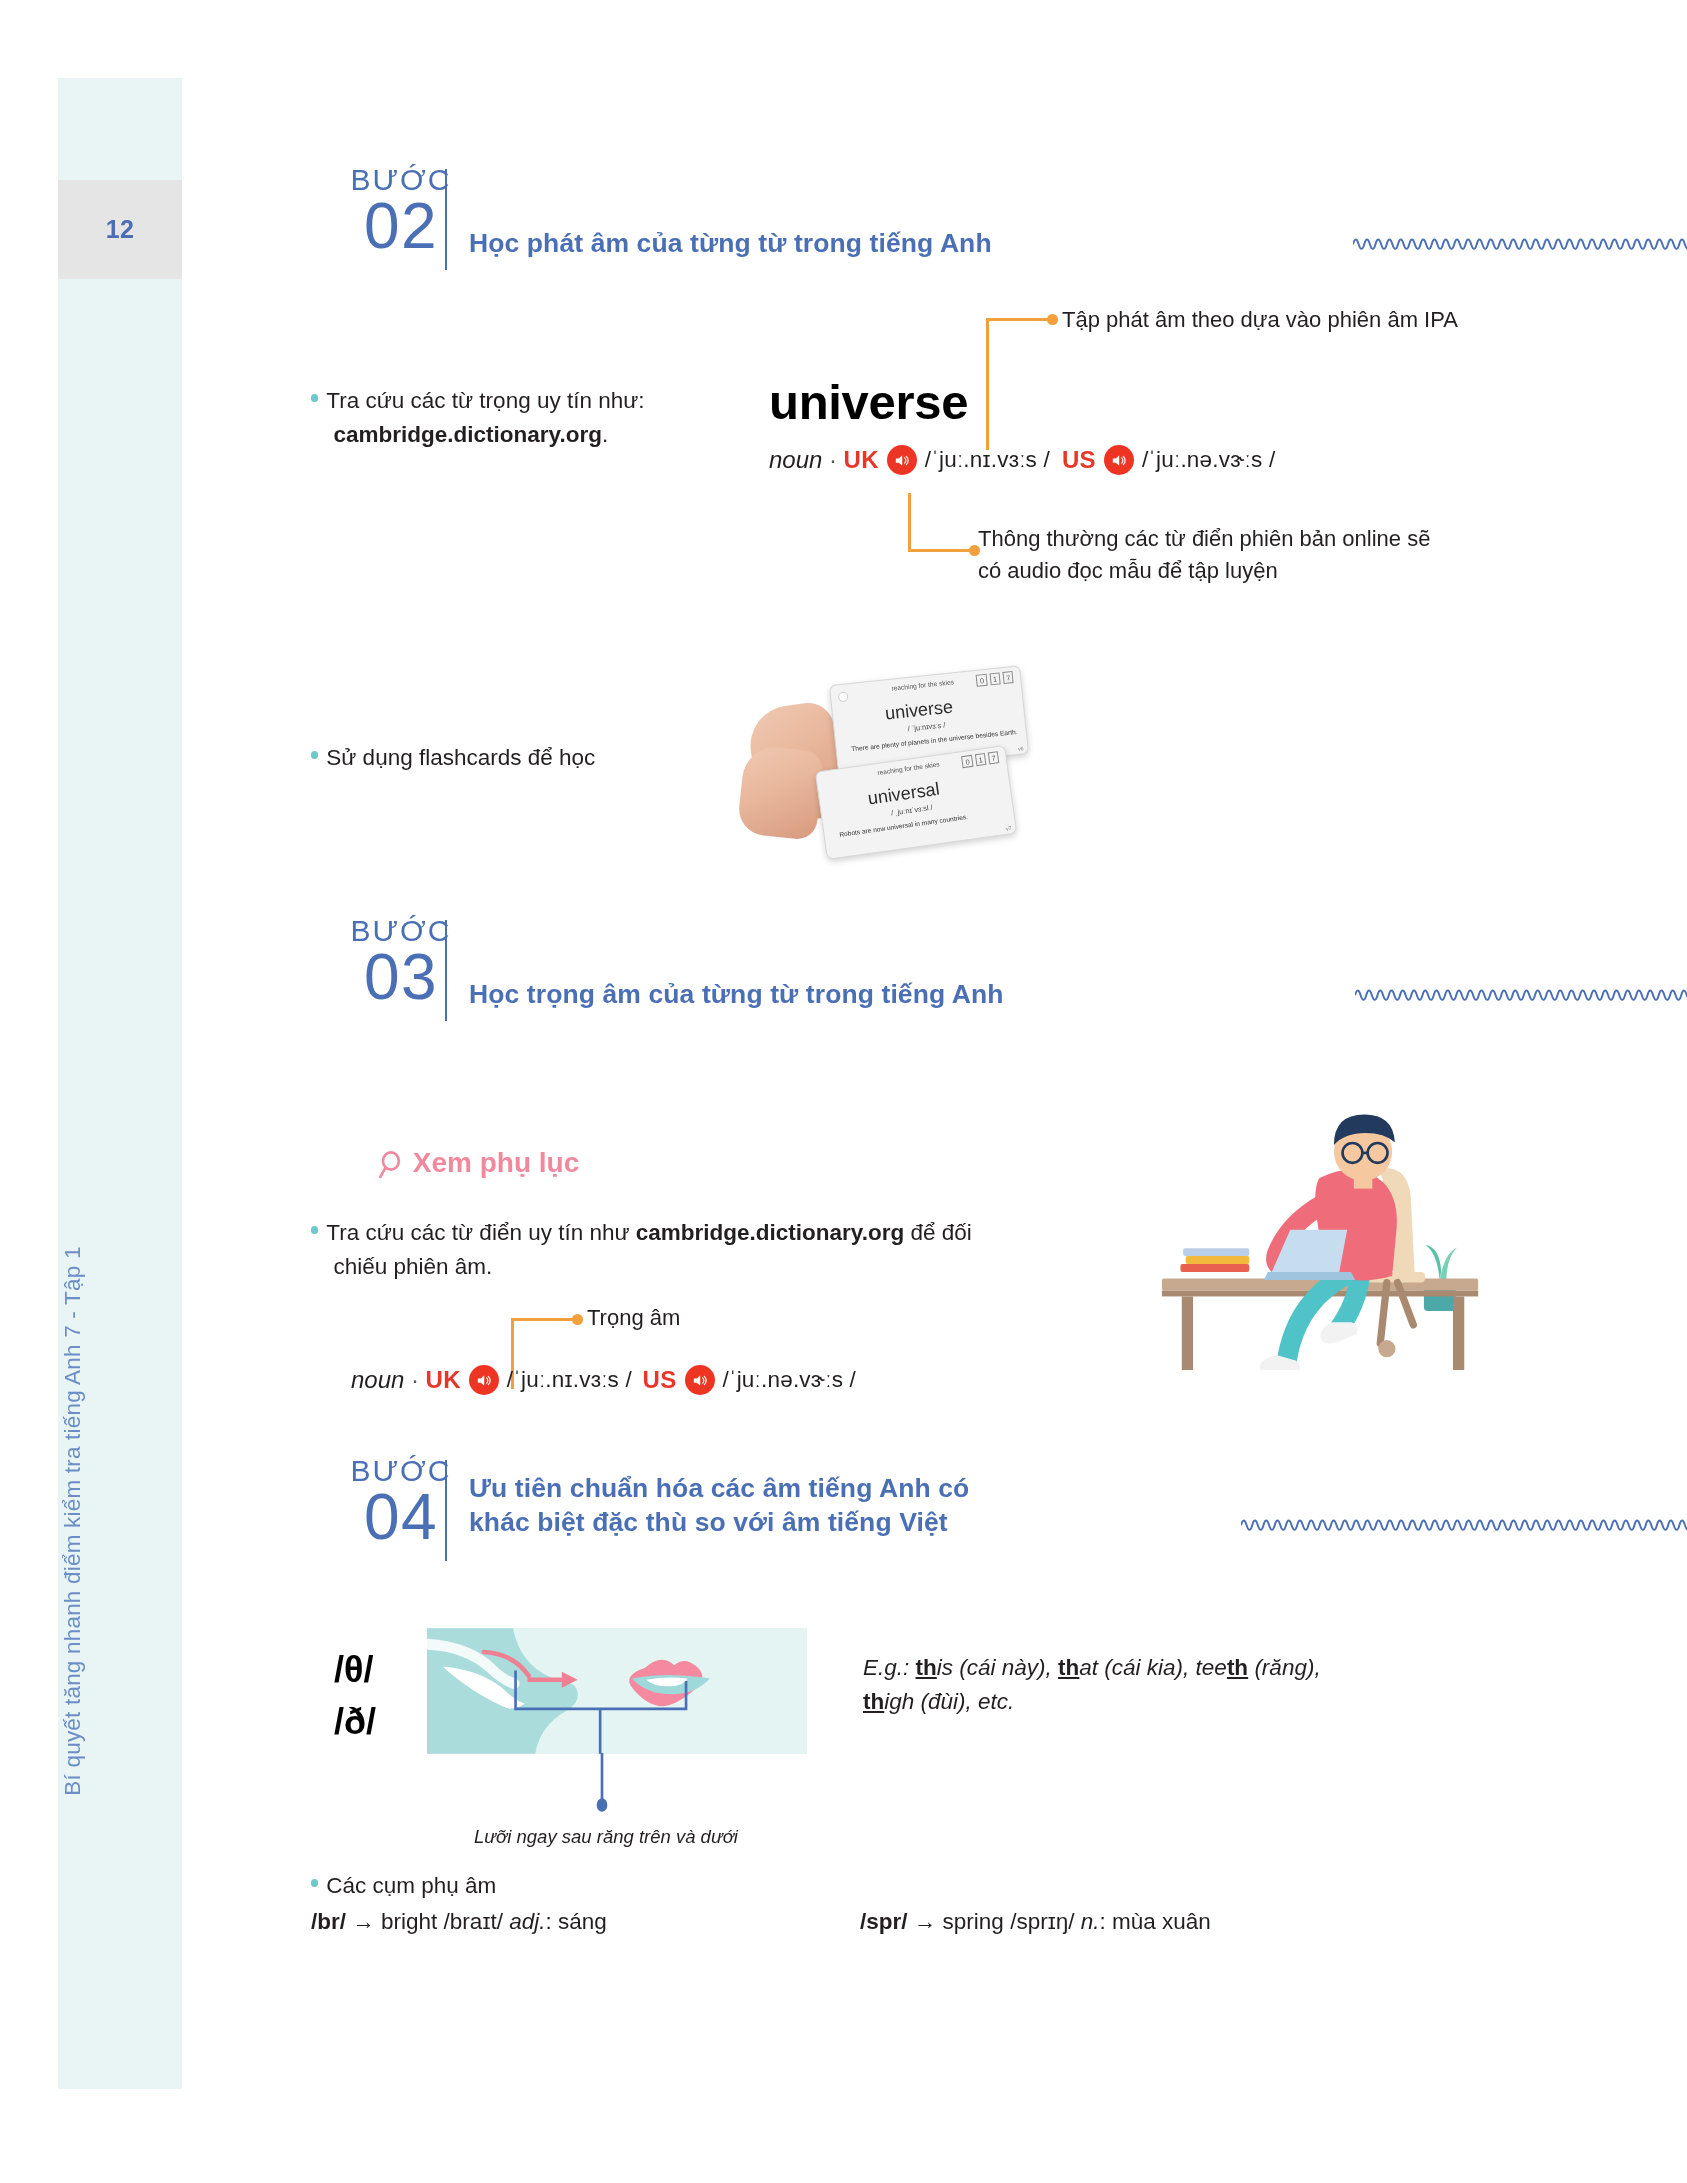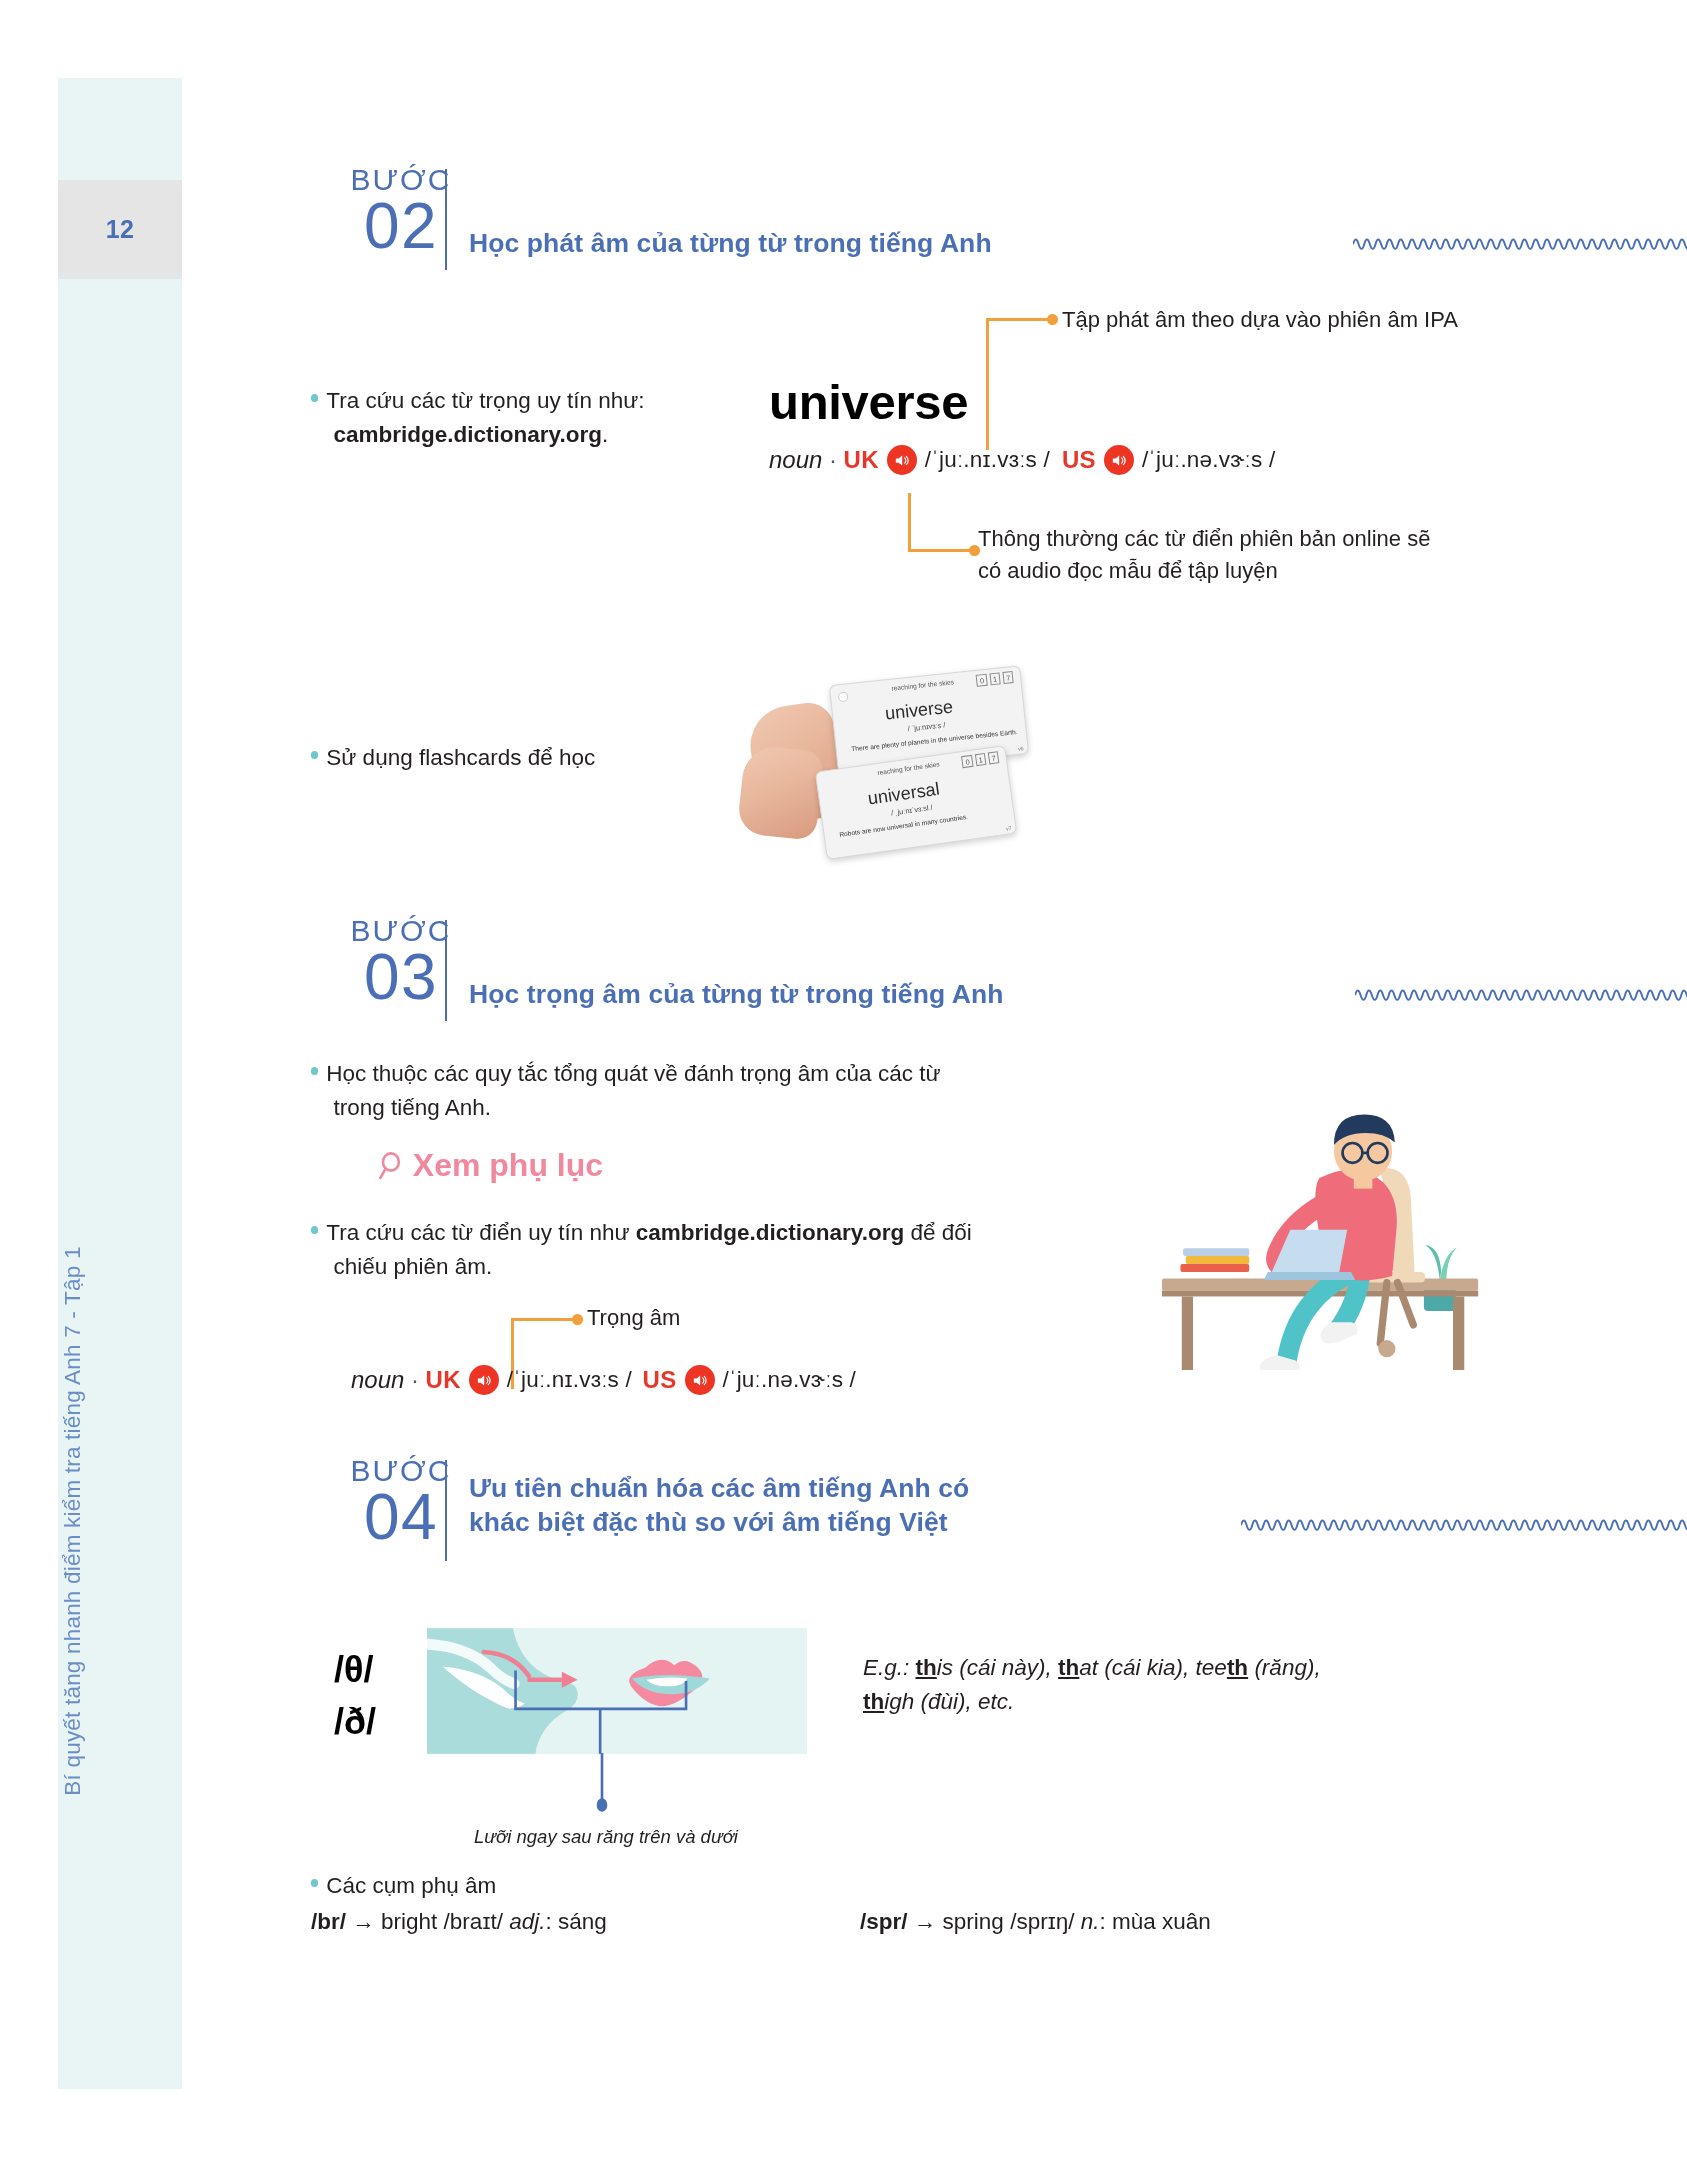--- a/index.html
+++ b/index.html
@@ -128,22 +128,22 @@
 
   
   .mouthbox { position:absolute; background:#e4f4f3; }
   .phon {
     position: absolute; color:#000; font-weight: bold; font-size: 36px; line-height: 1.45;
   }
   .diag-cap { position:absolute; font-size: 18.5px; color:#231f20; text-align:center; }
 
   
   .appendix {
-    position:absolute; color:#f0899e; font-weight:bold; font-size:32px;
-    display:flex; align-items:center; gap:9.3px;
+    position:absolute; color:#f0899e; font-weight:bold; font-size:28px;
+    display:flex; align-items:flex-end; gap:9.3px;
   }
   .appendix svg { display:block; }
 </style>
 </head>
 <body>
 
 <div class="page">
 
   <div class="side-strip"></div>
   <div class="page-badge">
@@ -253,24 +253,20 @@
       <div class="step-word">BƯỚC</div>
       <div class="step-digits">03</div>
     </div>
     <div class="step-rule"></div>
     <div class="step-title" style="top:61px;">Học trọng âm của từng từ trong tiếng Anh</div>
     <svg class="squiggle" style="left:1024px; top:66px; width:491px;" viewBox="0 0 742 28" preserveAspectRatio="none">
       <path d="M0,20 q4,-14 8.5,0 t8.5,0 t8.5,0 t8.5,0 t8.5,0 t8.5,0 t8.5,0 t8.5,0 t8.5,0 t8.5,0 t8.5,0 t8.5,0 t8.5,0 t8.5,0 t8.5,0 t8.5,0 t8.5,0 t8.5,0 t8.5,0 t8.5,0 t8.5,0 t8.5,0 t8.5,0 t8.5,0 t8.5,0 t8.5,0 t8.5,0 t8.5,0 t8.5,0 t8.5,0 t8.5,0 t8.5,0 t8.5,0 t8.5,0 t8.5,0 t8.5,0 t8.5,0 t8.5,0 t8.5,0 t8.5,0 t8.5,0 t8.5,0 t8.5,0 t8.5,0 t8.5,0 t8.5,0 t8.5,0 t8.5,0 t8.5,0 t8.5,0 t8.5,0 t8.5,0 t8.5,0 t8.5,0 t8.5,0 t8.5,0 t8.5,0 t8.5,0 t8.5,0 t8.5,0 t8.5,0 t8.5,0 t8.5,0 t8.5,0 t8.5,0 t8.5,0 t8.5,0 t8.5,0 t8.5,0 t8.5,0 t8.5,0 t8.5,0 t8.5,0 t8.5,0 t8.5,0 t8.5,0 t8.5,0 t8.5,0 t8.5,0 t8.5,0 t8.5,0 t8.5,0 t8.5,0 t8.5,0 t8.5,0 t8.5,0 t8.5,0" fill="none" stroke="#4a6fb5" stroke-width="3"></path>
     </svg>
   </div>
 
-  <div class="txt hang" style="left:311px; top:1057px; width:767px;">
-    <span class="bullet"></span><span>Học thuộc các quy tắc tổng quát về đánh trọng âm của các từ</span><br>
-    <span>trong tiếng Anh.</span>
-  </div>
 
   <div class="appendix" style="left:377px; top:1147px;">
     <svg width="26.5" height="28" viewBox="0 0 40 42">
       <ellipse cx="21" cy="15" rx="12" ry="13" fill="none" stroke="#f0899e" stroke-width="4"></ellipse>
       <line x1="13" y1="25" x2="5" y2="39" stroke="#f0899e" stroke-width="4" stroke-linecap="round"></line>
     </svg>
     <span>Xem phụ lục</span>
   </div>
 
   <div class="txt hang" style="left:311px; top:1216px; width:787px;">

